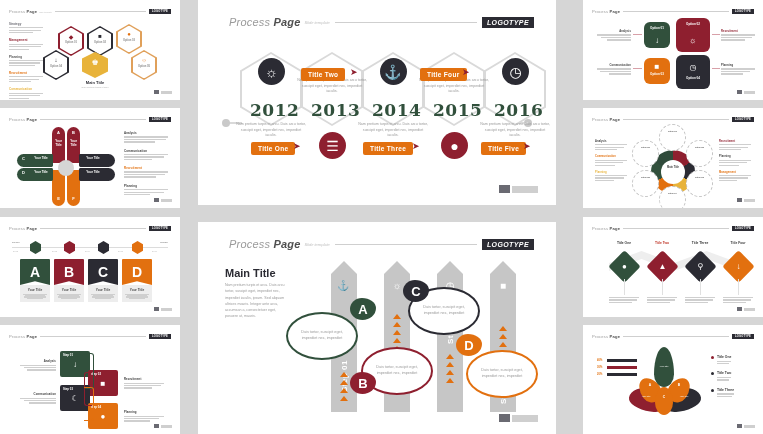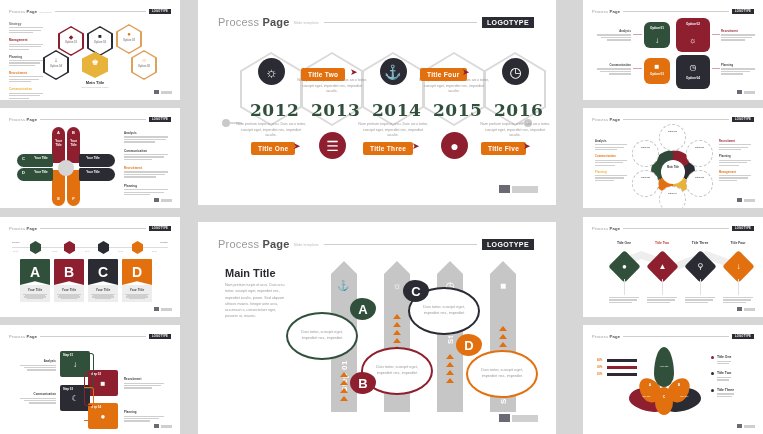--- a/index.html
+++ b/index.html
@@ -11,21 +11,21 @@
   }
   .board { position:relative; width:763px; height:434px; }
 
   
   .slide { position:absolute; background:#ffffff; overflow:hidden; }
   .slide.sm { width:180px; height:100px; }
   .slide.big { width:358px; height:205px; }
 
   .hdr { position:absolute; display:flex; align-items:center; }
   .sm .hdr { left:9px; top:7px; right:9px; height:9px; }
-  .big .hdr { left:20px; top:14px; right:22px; height:16px; }
+  .big .hdr { left:31px; top:14px; right:22px; height:16px;font-style:italic; }
 
   .hdr-t { color:#9a9a9a; white-space:nowrap; letter-spacing:.2px; }
   .hdr-t b { color:#4f4f4f; }
   .sm .hdr-t { font-size:4.1px; }
   .big .hdr-t { font-size:11px; }
   .hdr-sub { color:#c0c0c0; }
   .sm .hdr-sub { font-size:2px; margin-left:2px; }
   .big .hdr-sub { font-size:4px; margin-left:4px; }
   .hdr-rule { flex:1; border-bottom:1px solid #cfcfcf; margin:0 5px; height:1px; }
   .sm .hdr-rule { margin:0 3px; }

